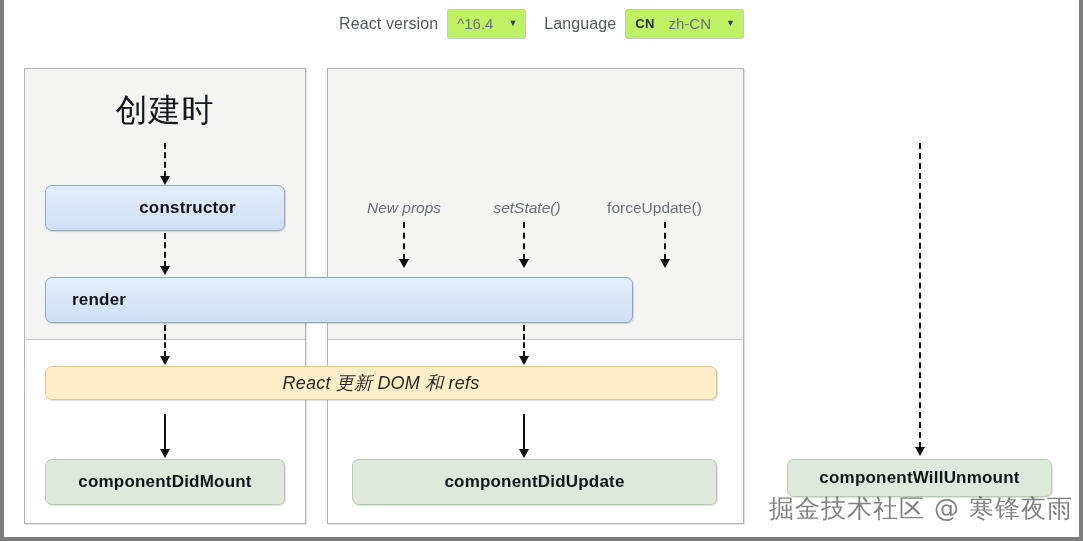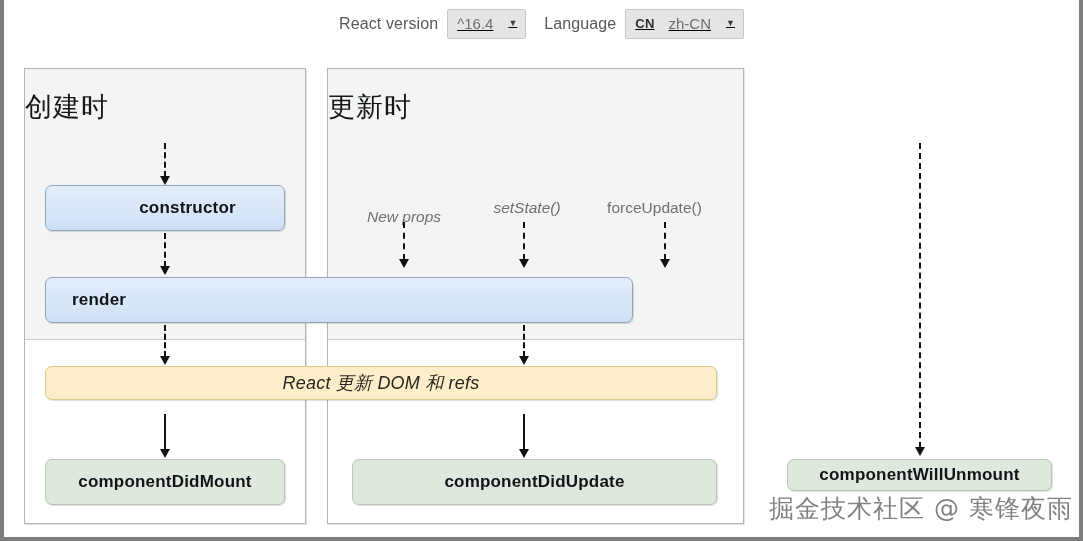--- a/index.html
+++ b/index.html
@@ -39,25 +39,24 @@
   .ctrl-label {
     font-size: 16px;
     color: #54595d;
     letter-spacing: .1px;
   }
   .select-box {
     display: inline-flex;
     align-items: center;
     gap: 14px;
     border: 1px solid #c8c8c8;
-    background: #e5e5e5;
+    background: #bef264;
     padding: 3px 8px 4px 9px;
     border-radius: 2px;
     min-height: 21px;
-    text-decoration: underline;
   }
   .select-val {
     font-size: 15px;
     color: #6b7075;
     white-space: nowrap;
   }
   .select-flag {
     font-size: 13px;
     font-weight: bold;
     color: #2b2f33;
@@ -82,21 +81,22 @@
     position: absolute;
     left: 0; right: 0; top: 0;
     background: #f4f4f2;
     border-bottom: 1px solid #c9c9c7;
     box-sizing: border-box;
   }
   .phase-title {
     position: absolute;
     left: 0; right: 0;
     top: 20px;
-    font-size: 27px;
+    text-align: center;
+    font-size: 32px;
     color: #14181c;
     font-family: Liberation Mono, monospace;
     letter-spacing: 1px;
   }
 
   #panel1 { left: 20px;  top: 68px;  width: 282px; height: 456px; }
   #panel2 { left: 323px; top: 68px;  width: 417px; height: 456px; }
   #panel3 { left: 760px; top: 68px;  width: 303px; height: 456px; }
   #panel1 .panel-top, #panel2 .panel-top, #panel3 .panel-top { height: 271px; }
 
@@ -132,31 +132,31 @@
     font-weight: normal;
     font-size: 18px;
   }
 
   #node-constructor     { left: 41px;  top: 185px; width: 240px; height: 46px; padding-left: 45px; }
   #node-render          { left: 41px;  top: 277px; width: 588px; height: 46px;
                           justify-content: flex-start; padding-left: 26px; }
   #node-react-dom       { left: 41px;  top: 366px; width: 672px; height: 34px; }
   #node-did-mount       { left: 41px;  top: 459px; width: 240px; height: 46px; }
   #node-did-update      { left: 348px; top: 459px; width: 365px; height: 46px; }
-  #node-will-unmount    { left: 783px; top: 459px; width: 265px; height: 32px; }
+  #node-will-unmount    { left: 783px; top: 459px; width: 265px; height: 38px; }
 
   
   .trigger {
     position: absolute;
     font-size: 15.5px;
     color: #6c7175;
     white-space: nowrap;
     text-align: center;
   }
-  .trigger.ital { font-style: italic; margin-top: 9px; }
+  .trigger.ital { font-style: italic; }
   #trig-newprops     { left: 358px; top: 199px; width: 84px; }
   #trig-setstate     { left: 482px; top: 199px; width: 82px; font-style: italic; }
   #trig-forceupdate  { left: 598px; top: 199px; width: 105px; }
 
   
   .arrow { position: absolute; }
   .arrow .shaft {
     position: absolute;
     left: 0; top: 0;
     width: 0;
@@ -228,21 +228,20 @@
 
   </div>
 
   <div class="panel" id="panel1">
     <div class="panel-top"></div>
     <div class="phase-title">创建时</div>
   </div>
 
   <div class="panel" id="panel2">
     <div class="panel-top"></div>
-    <div class="phase-title">更新时</div>
   </div>
 
 
   <div class="trigger ital" id="trig-newprops">New props</div>
   <div class="trigger" id="trig-setstate">setState()</div>
   <div class="trigger" id="trig-forceupdate">forceUpdate()</div>
 
   <div class="arrow" id="a1">
     <div class="shaft"></div>
     <div class="head"></div>

